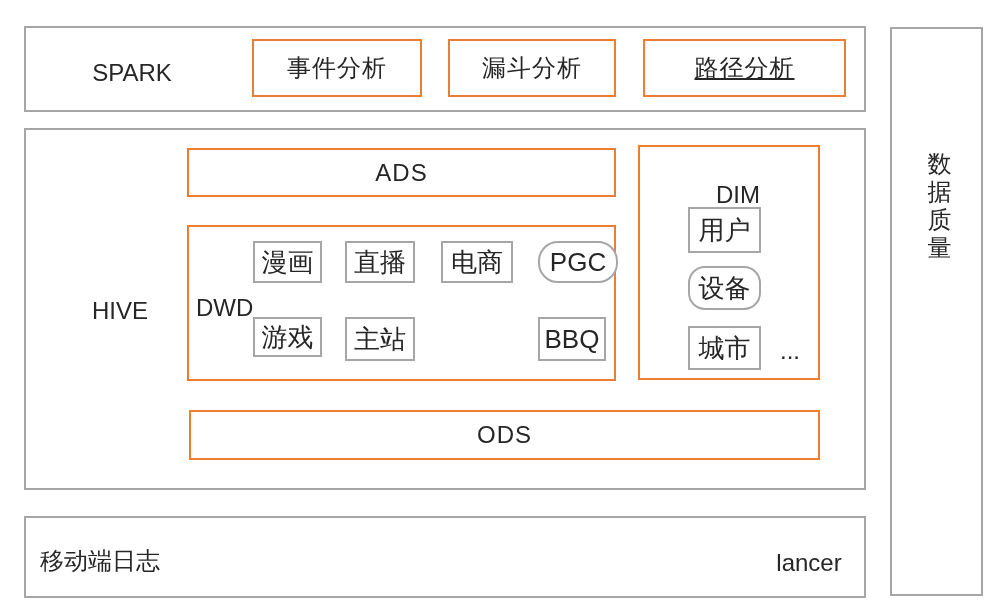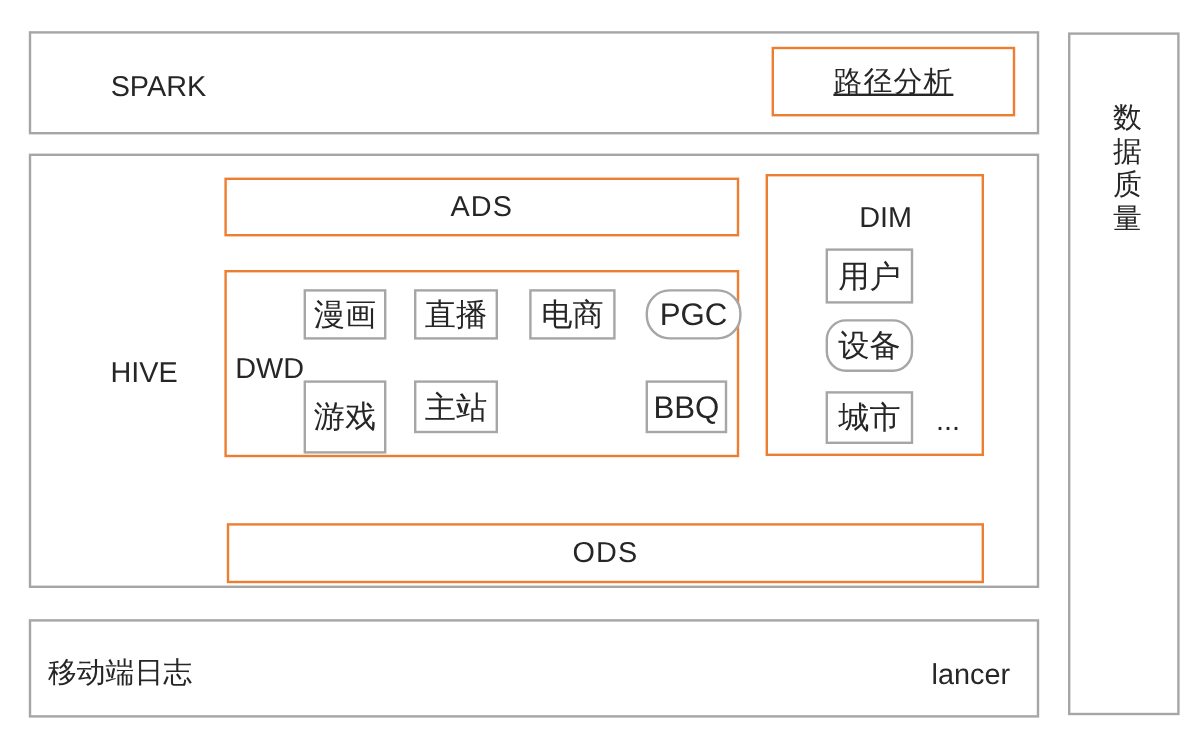--- a/index.html
+++ b/index.html
@@ -56,49 +56,51 @@
     text-align: center;
   }
 </style>
 </head>
 <body>
 
 <div class="page">
 
   <div class="abs gray-box" style="left:16px; top:18px; width:842px; height:86px;"></div>
   <div class="abs lbl center" style="left:64px; top:46px; width:120px;">SPARK</div>
+  <div class="abs orange-box" style="left:244px; top:31px; width:170px; height:58px;">事件分析</div>
+  <div class="abs orange-box" style="left:440px; top:31px; width:168px; height:58px;">漏斗分析</div>
   <div class="abs orange-box" style="left:635px; top:31px; width:203px; height:58px;text-decoration:underline;">路径分析</div>
 
   <div class="abs gray-box" style="left:16px; top:120px; width:842px; height:362px;"></div>
   <div class="abs lbl center" style="left:52px; top:284px; width:120px;">HIVE</div>
 
   <div class="abs orange-box" style="left:179px; top:140px; width:429px; height:49px;">ADS</div>
 
   <div class="abs orange-rect" style="left:179px; top:217px; width:429px; height:156px;"></div>
   <div class="abs lbl" style="left:184px; top:281px; width:70px;">DWD</div>
 
   <div class="abs cell" style="left:245px; top:233px; width:69px; height:42px;">漫画</div>
   <div class="abs cell" style="left:337px; top:233px; width:70px; height:42px;">直播</div>
   <div class="abs cell" style="left:433px; top:233px; width:72px; height:42px;">电商</div>
   <div class="abs cell" style="left:530px; top:233px; width:80px; height:42px;border-radius:20px;">PGC</div>
 
-  <div class="abs cell" style="left:245px; top:309px; width:69px; height:61px;">游戏</div>
+  <div class="abs cell" style="left:245px; top:309px; width:69px; height:40px;">游戏</div>
   <div class="abs cell" style="left:337px; top:309px; width:70px; height:44px;">主站</div>
   <div class="abs cell" style="left:530px; top:309px; width:68px; height:44px;">BBQ</div>
 
   <div class="abs orange-rect" style="left:630px; top:137px; width:182px; height:235px;"></div>
-  <div class="abs lbl center" style="left:630px; top:155px; width:200px;">DIM</div>
+  <div class="abs lbl center" style="left:630px; top:168px; width:200px;">DIM</div>
   <div class="abs cell" style="left:680px; top:199px; width:73px; height:46px;">用户</div>
   <div class="abs cell" style="left:680px; top:258px; width:73px; height:44px;border-radius:17px;">设备</div>
   <div class="abs cell" style="left:680px; top:318px; width:73px; height:44px;">城市</div>
   <div class="abs lbl center" style="left:762px; top:324px; width:40px;">...</div>
 
-  <div class="abs orange-box" style="left:181px; top:402px; width:631px; height:50px;margin-top:26px;">ODS</div>
+  <div class="abs orange-box" style="left:181px; top:402px; width:631px; height:50px;">ODS</div>
 
   <div class="abs gray-box" style="left:16px; top:508px; width:842px; height:82px;"></div>
   <div class="abs lbl" style="left:28px; top:534px; width:110px;">移动端日志</div>
   <div class="abs lbl center" style="left:756px; top:536px; width:90px;">lancer</div>
 
   <div class="abs gray-box" style="left:882px; top:19px; width:93px; height:569px;">
-    <div class="vertical-text" style="margin-top:48px;">数据质量</div>
+    <div class="vertical-text" style="margin-top:113px;">数据质量</div>
   </div>
 
 </div>
 
 </body></html>

